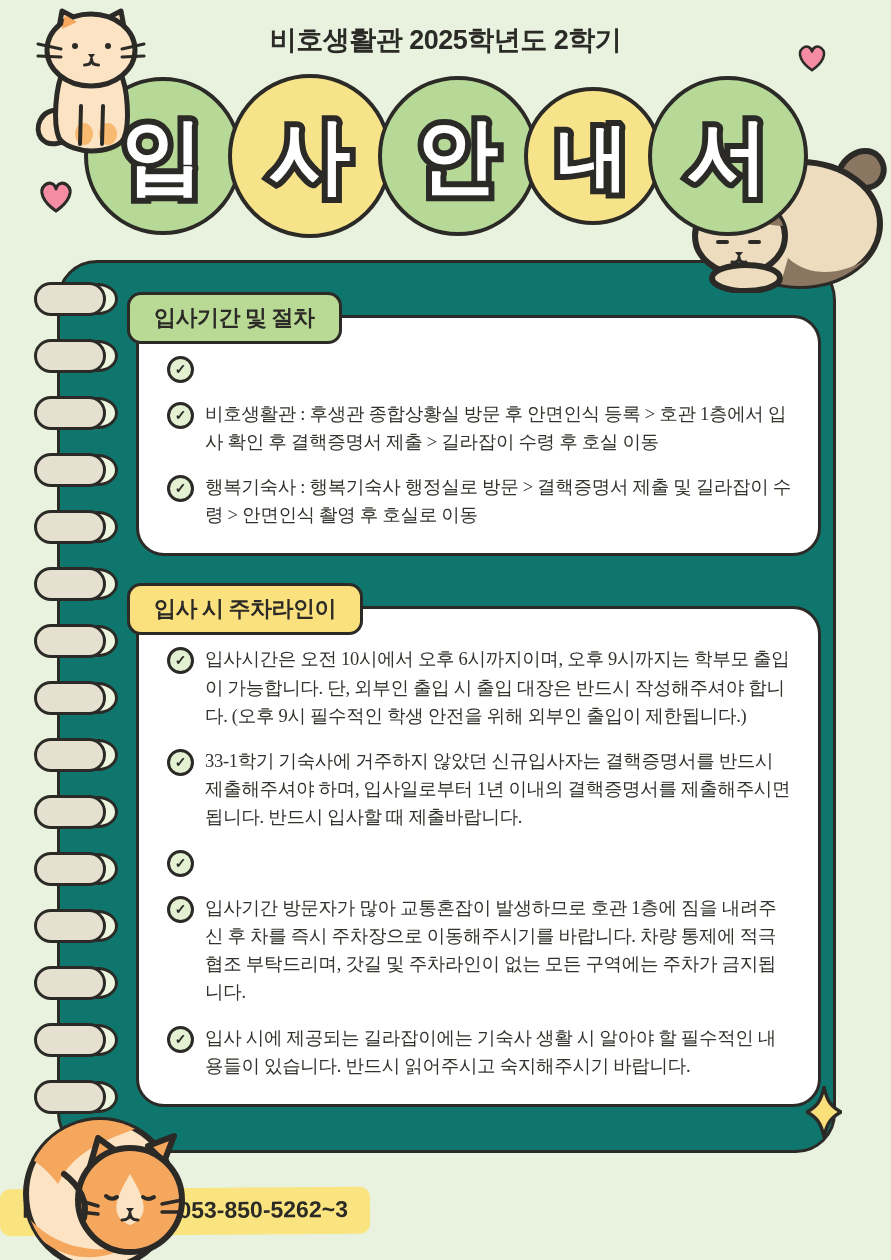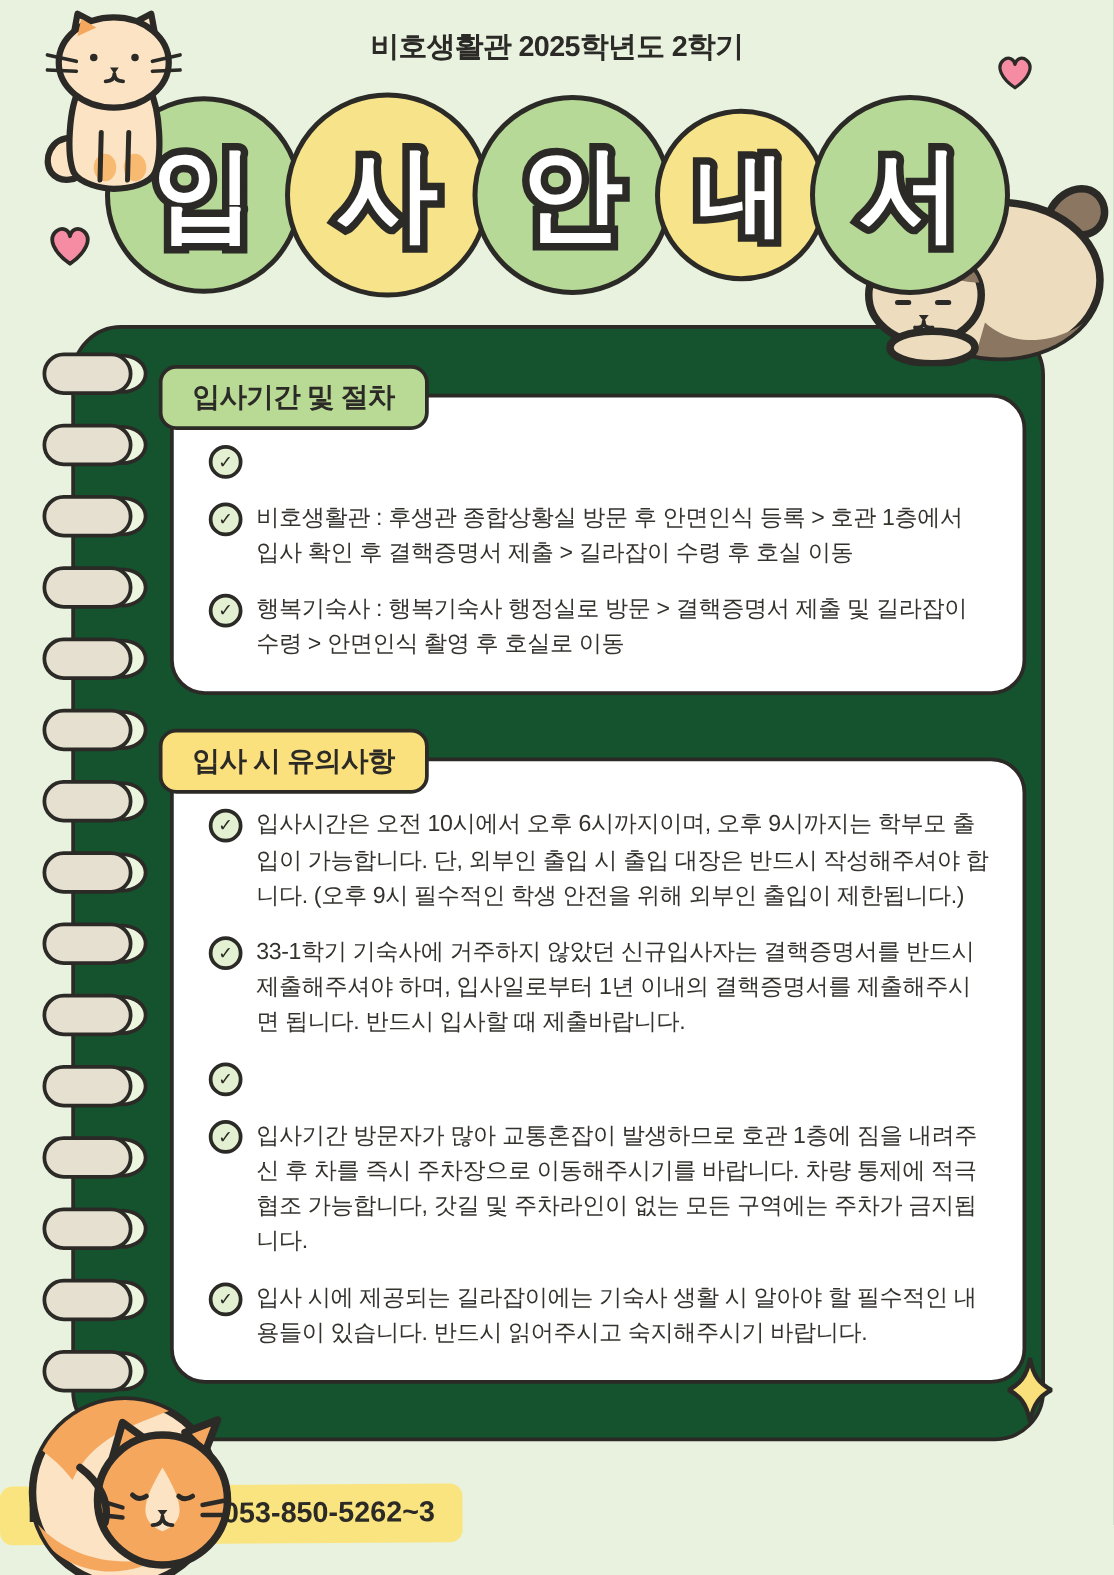--- a/index.html
+++ b/index.html
@@ -10,21 +10,21 @@
   }
   .page {
     position:relative; width:891px; height:1260px;
     background:#e8f2df; overflow:hidden;
     color:#2b2a26;
   }
 
   
   .header-title {
     position:absolute; top:22px; left:0; right:0;
-    text-align:center; font-size:23px; font-weight:800;
+    text-align:center; font-size:27px; font-weight:800;
     letter-spacing:-0.5px; z-index:2;
   }
 
   
   .title-row {
     position:absolute; top:74px; left:0; right:0;
     display:flex; justify-content:center; align-items:center; z-index:3;
   }
   .circle {
     position:relative; border:4px solid #2b2a26; border-radius:50%;
@@ -37,22 +37,22 @@
     position:absolute; inset:0; display:flex; align-items:center; justify-content:center;
     font-size:82px; font-weight:800; line-height:1;
   }
   .char-stroke { color:#2b2a26; -webkit-text-stroke:12px #2b2a26; }
   .char-fill  { color:#ffffff; }
   .circle.small span { font-size:72px; }
 
   
   .card {
     position:absolute; left:57px; top:260px; width:779px; height:893px;
-    background:#14532d; border:3px solid #2b2a26; border-radius:40px;
-    z-index:1; padding:52px 12px 0 76px;
+    background:#0f766e; border:3px solid #2b2a26; border-radius:40px;
+    z-index:1; padding:52px 12px 0 76px;font-family:Liberation Serif, serif;
   }
 
   
   .binding {
     position:absolute; left:34px; top:282px; z-index:5;
     display:flex; flex-direction:column; gap:23px;
   }
   .ring { position:relative; width:84px; height:34px; }
   .ring .hole {
     position:absolute; right:0; top:1px; width:40px; height:32px;
@@ -152,36 +152,36 @@
           <span class="item-text">비호생활관 : 후생관 종합상황실 방문 후 안면인식 등록 &gt;  호관 1층에서 입사 확인 후 결핵증명서 제출 &gt; 길라잡이 수령 후 호실 이동</span>
         </div>
         <div class="item">
           <span class="check">✓</span>
           <span class="item-text">행복기숙사 : 행복기숙사 행정실로 방문 &gt; 결핵증명서 제출 및 길라잡이 수령 &gt; 안면인식 촬영 후 호실로 이동</span>
         </div>
       </div>
     </section>
 
     <section class="panel panel-2">
-      <div class="badge badge-yellow">입사 시 유의사항</div>
+      <div class="badge badge-yellow">입사 시 주차라인이</div>
       <div class="items">
         <div class="item">
           <span class="check">✓</span>
           <span class="item-text">입사시간은 오전 10시에서 오후 6시까지이며, 오후 9시까지는 학부모 출입이 가능합니다. 단, 외부인 출입 시 출입 대장은 반드시 작성해주셔야 합니다. (오후 9시 필수적인 학생 안전을 위해 외부인 출입이 제한됩니다.)</span>
         </div>
         <div class="item">
           <span class="check">✓</span>
           <span class="item-text">33-1학기 기숙사에 거주하지 않았던 신규입사자는 결핵증명서를 반드시 제출해주셔야 하며, 입사일로부터 1년 이내의 결핵증명서를 제출해주시면 됩니다. 반드시 입사할 때 제출바랍니다.</span>
         </div>
         <div class="item">
           <span class="check">✓</span>
         </div>
         <div class="item">
           <span class="check">✓</span>
-          <span class="item-text">입사기간 방문자가 많아 교통혼잡이 발생하므로 호관 1층에 짐을 내려주신 후 차를 즉시 주차장으로 이동해주시기를 바랍니다. 차량 통제에 적극 협조 가능합니다, 갓길 및 주차라인이 없는 모든 구역에는 주차가 금지됩니다.</span>
+          <span class="item-text">입사기간 방문자가 많아 교통혼잡이 발생하므로 호관 1층에 짐을 내려주신 후 차를 즉시 주차장으로 이동해주시기를 바랍니다. 차량 통제에 적극 협조 부탁드리며, 갓길 및 주차라인이 없는 모든 구역에는 주차가 금지됩니다.</span>
         </div>
         <div class="item">
           <span class="check">✓</span>
           <span class="item-text">입사 시에 제공되는 길라잡이에는 기숙사 생활 시 알아야 할 필수적인 내용들이 있습니다. 반드시 읽어주시고 숙지해주시기 바랍니다.</span>
         </div>
       </div>
     </section>
   </div>
 
   <div class="binding">

